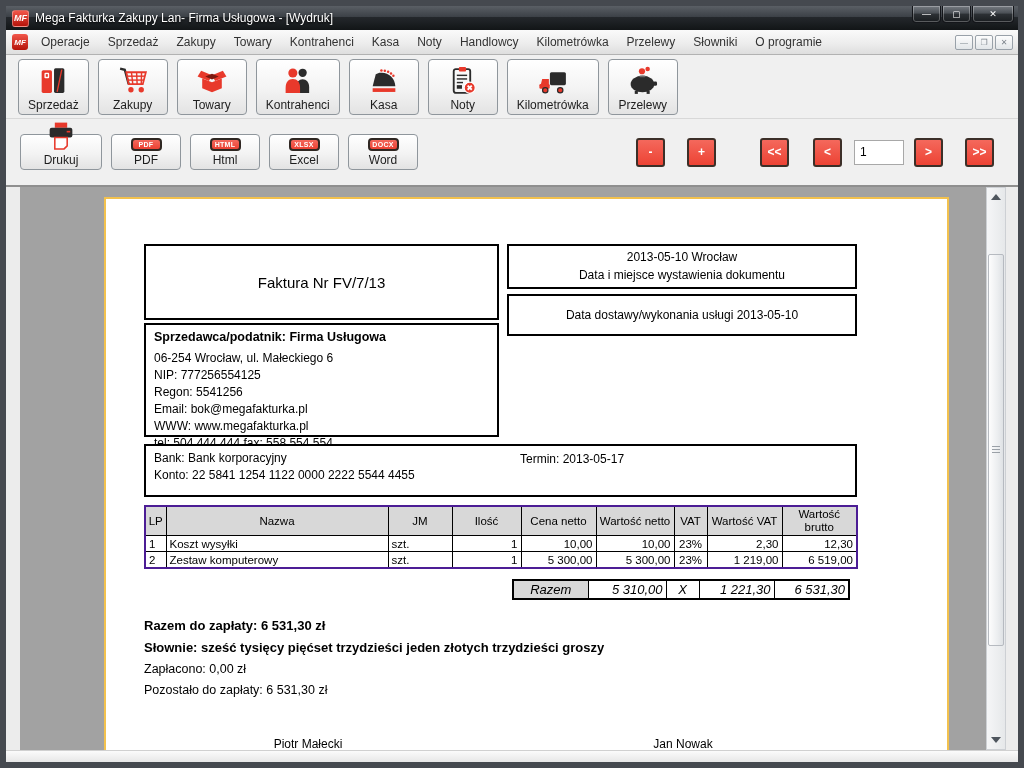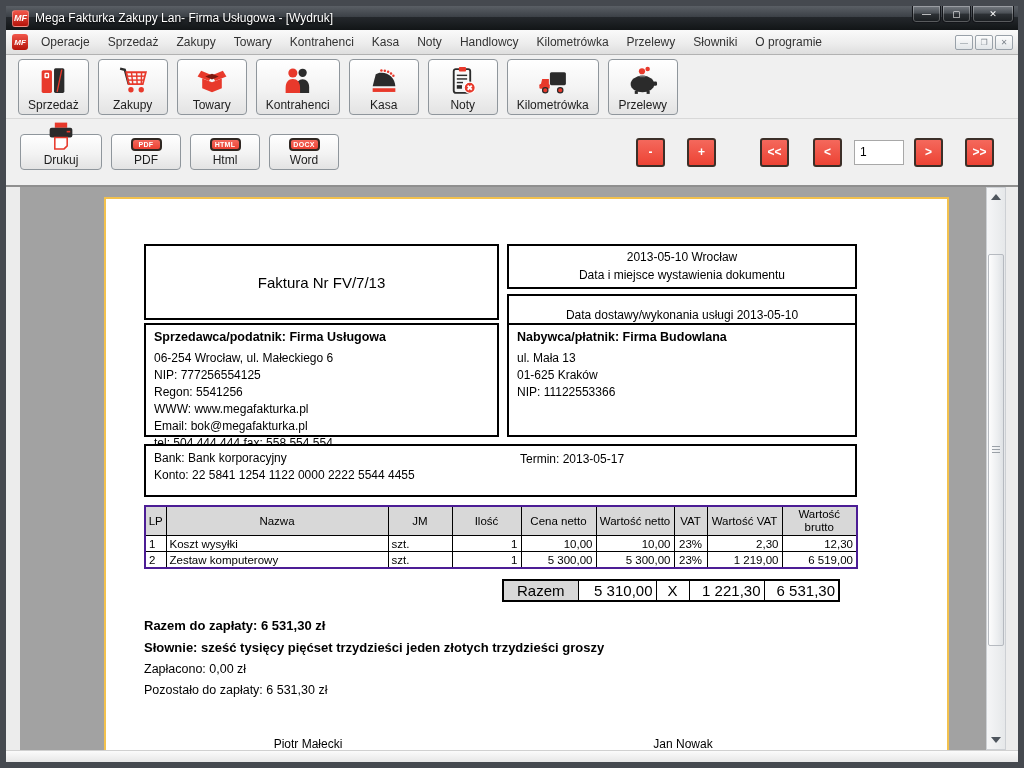--- a/index.html
+++ b/index.html
@@ -92,21 +92,21 @@
   .party-header{font-weight:bold;font-size:12.5px;margin-bottom:6px;}
   .party-line{line-height:1.42;}
   .box-payment{left:38px;top:245px;width:713px;height:53px;padding:4px 8px;font-size:12px;line-height:1.4;}
   .pay-term{position:absolute;left:374px;top:5px;}
 
   table{border-collapse:collapse;table-layout:fixed;}
   .items-table{position:absolute;left:38px;top:306px;width:714px;font-size:11.5px;border:2px solid #4c1d95;}
   .items-table th{background:#d8d8d8;border:1px solid #000;font-weight:normal;
     font-size:11.5px;padding:1px 2px;height:27px;line-height:1.15;}
   .items-table td{border:1px solid #000;padding:1px 3px;height:16px;white-space:nowrap;overflow:hidden;}
-  .totals-table{position:absolute;left:396px;top:380px;width:338px;font-size:15px;border:2px solid #000;}
+  .totals-table{position:absolute;left:406px;top:380px;width:338px;font-size:13px;border:2px solid #000;font-style:italic;}
   .totals-table td{border:1px solid #000;padding:1px 3px;height:16px;}
   .td-left{text-align:left;} .td-right{text-align:right;} .td-center{text-align:center;}
   .totals-label{background:#d8d8d8;text-align:center;}
 
   .summary{position:absolute;left:38px;top:419px;font-size:12.5px;}
   .summary div{margin-bottom:7px;}
   .sum-bold{font-weight:bold;font-size:13px;}
   .signatures{position:absolute;left:0;top:538px;width:100%;font-size:12px;}
   .sig{position:absolute;transform:translateX(-50%);white-space:nowrap;}
   .sig1{left:202px;} .sig2{left:577px;}
@@ -285,20 +285,24 @@
     <div class="tbtn exp">
       <span class="fmt-badge">PDF</span>
       <span class="lbl">PDF</span>
     </div>
 
     <div class="tbtn exp">
       <span class="fmt-badge">HTML</span>
       <span class="lbl">Html</span>
     </div>
 
+    <div class="tbtn exp">
+      <span class="fmt-badge">XLSX</span>
+      <span class="lbl">Excel</span>
+    </div>
 
     <div class="tbtn exp">
       <span class="fmt-badge">DOCX</span>
       <span class="lbl">Word</span>
     </div>
 
     <div class="nav">
       <div class="navbtn m22">-</div>
       <div class="navbtn m44">+</div>
       <div class="navbtn m24">&lt;&lt;</div>
@@ -326,31 +330,25 @@
 
       <div class="ibox box-delivery">
         <span>Data dostawy/wykonania usługi 2013-05-10</span>
       </div>
 
       <div class="ibox box-party box-seller">
         <div class="party-header">Sprzedawca/podatnik:  Firma Usługowa</div>
         <div class="party-line">06-254 Wrocław, ul. Małeckiego 6</div>
         <div class="party-line">NIP: 777256554125</div>
         <div class="party-line">Regon: 5541256</div>
+        <div class="party-line">Email: bok@megafakturka.pl</div>
         <div class="party-line">WWW: www.megafakturka.pl</div>
-        <div class="party-line">Email: bok@megafakturka.pl</div>
         <div class="party-line">tel: 504 444 444 fax: 558 554 554</div>
       </div>
 
-      <div class="ibox box-party box-buyer">
-        <div class="party-header">Nabywca/płatnik: Firma Budowlana</div>
-        <div class="party-line">ul. Mała 13</div>
-        <div class="party-line">01-625 Kraków</div>
-        <div class="party-line">NIP: 11122553366</div>
-      </div>
 
       <div class="ibox box-payment">
         <div class="pay-term">Termin:  2013-05-17</div>
         <div>Bank:  Bank korporacyjny</div>
         <div>Konto:  22 5841 1254 1122 0000 2222 5544 4455</div>
       </div>
 
       <table class="items-table">
         <colgroup>
           <col style="width:21px">

